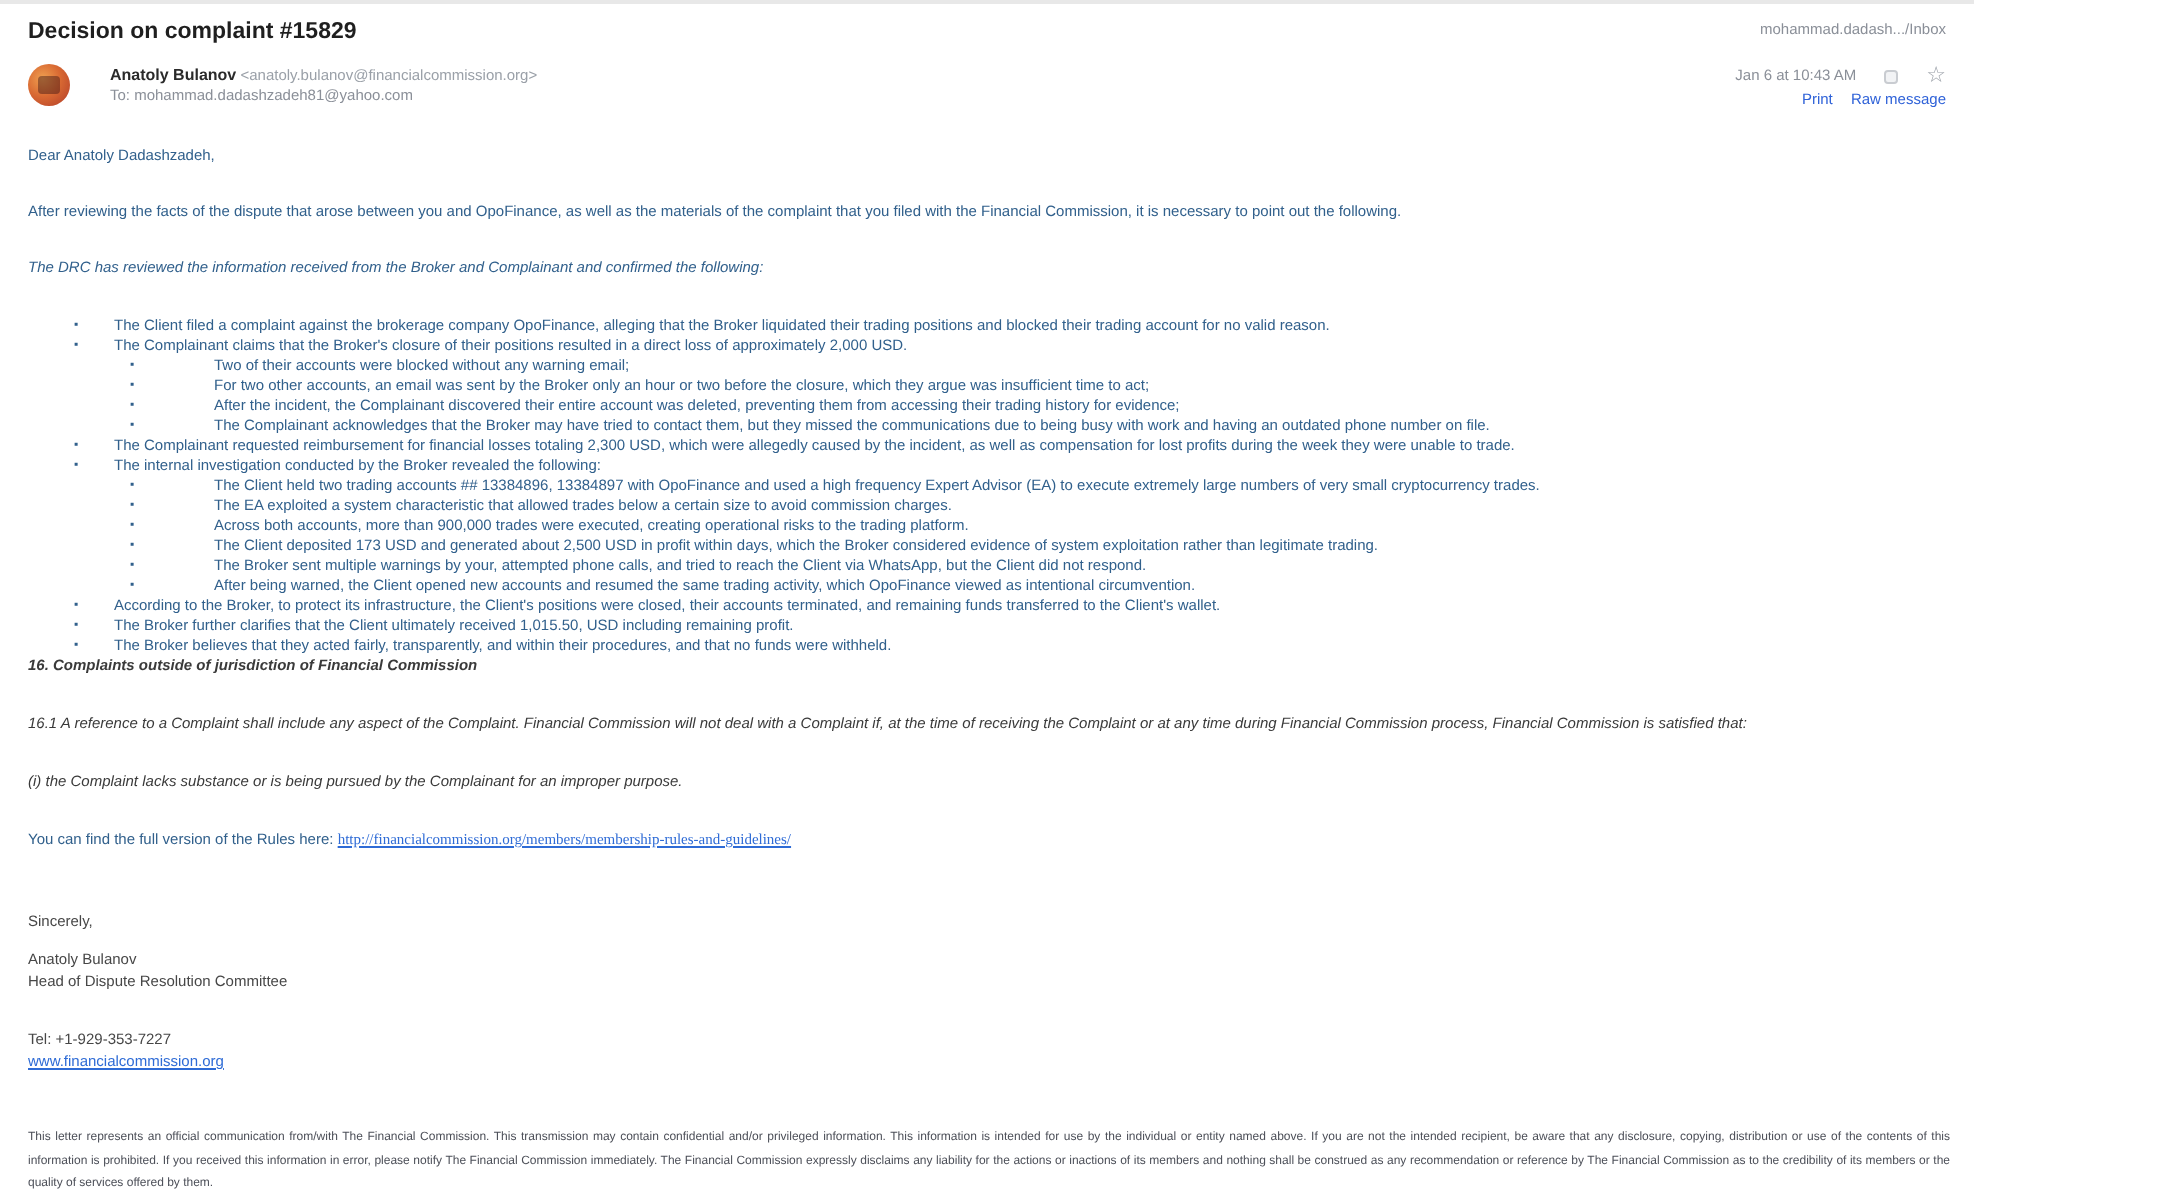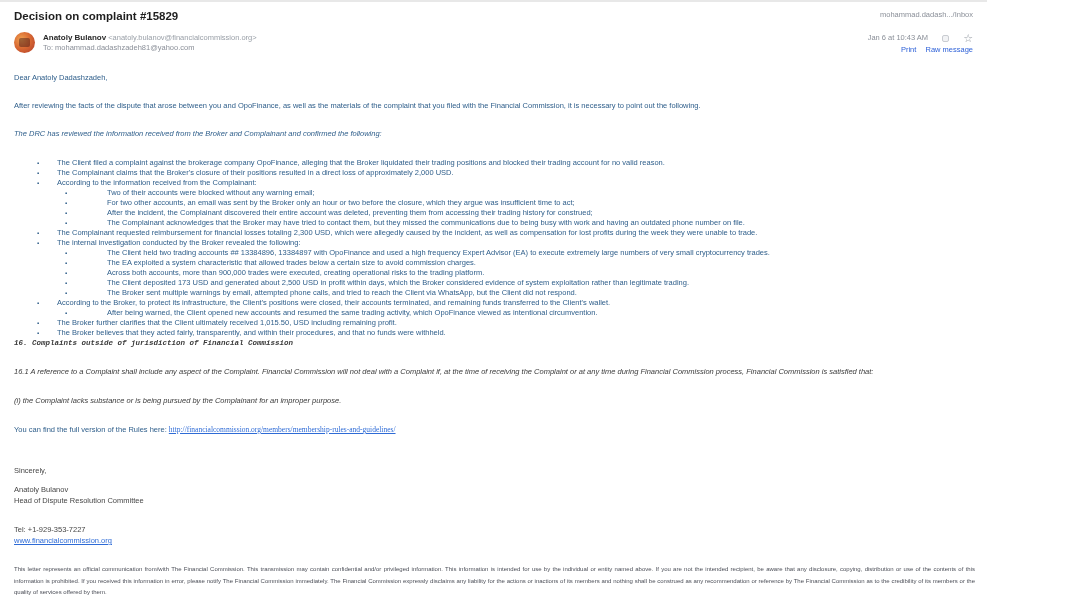--- a/index.html
+++ b/index.html
@@ -6,21 +6,21 @@
   html,body { width:1085px; height:599px; background:#ffffff; overflow:hidden;
     font-family:"Liberation Sans", sans-serif; }
   .page { width:987px; height:599px; border-top:2px solid #e8e8e8; position:relative; padding:6px 14px 0 14px; }
 
   
   .top-row { display:flex; justify-content:space-between; align-items:flex-start; }
   .subject { font-size:11.5px; font-weight:bold; color:#1f1f1f; padding-top:2px; }
   .account-path { font-size:7.5px; color:#8a8f98; padding-top:2px; }
 
   .sender-row { display:flex; justify-content:space-between; margin-top:10px; }
-  .sender-left { display:flex; gap:8px; }
+  .sender-left { display:flex; gap:20px; }
   .avatar { width:21px; height:21px; border-radius:50%;
     background:radial-gradient(circle at 35% 35%, #f0a050 0%, #d96a33 45%, #b03a28 100%);
     position:relative; overflow:hidden; flex:0 0 auto; }
   .avatar::after { content:""; position:absolute; left:5px; top:6px; width:11px; height:9px;
     background:rgba(60,20,20,.45); border-radius:2px; }
   .sender-lines { font-size:7.5px; color:#8a8f98; line-height:10px; padding-top:1px; }
   .sender-name { font-weight:bold; color:#2a2a2a; font-size:8px; }
   .sender-email { color:#9aa0a8; }
   .meta-right { text-align:right; line-height:12px; }
   .date-line { font-size:7.5px; color:#8a8f98; display:flex; align-items:center; gap:14px; justify-content:flex-end; }
@@ -35,21 +35,21 @@
   .para.tight { margin-bottom:19px;font-style:italic; }
 
   .bullets { margin-bottom:0; }
   .bullet { position:relative; line-height:10px; }
   .bullet.l1 { padding-left:43px; }
   .bullet.l1::before { content:"▪"; position:absolute; left:23px; top:0; font-size:6px; }
   .bullet.l2 { padding-left:93px; }
   .bullet.l2::before { content:"▪"; position:absolute; left:51px; top:0; font-size:6px; }
 
   .conclusion { margin-top:20px; margin-bottom:19px; }
-  .rule-heading { color:#3a3a3a; font-weight:bold; font-style:italic; margin-bottom:19px;font-family:Liberation Mono, monospace; }
+  .rule-heading { color:#3a3a3a; font-weight:bold; font-style:italic; margin-bottom:19px; }
   .rule-text { color:#3a3a3a; font-style:italic; margin-bottom:19px; }
   .rules-line { margin-bottom:0; }
   .rules-line a { color:#2e6bd6; text-decoration:underline; cursor:pointer;font-family:Liberation Serif, serif; }
 
   
   .signature { margin-top:30px; color:#474747; font-size:7.5px; line-height:11px; }
   .sig-closing { margin-bottom:8px; }
   .sig-block { margin-bottom:18px; }
   .contact { line-height:11px; }
   .contact a { color:#2e6bd6; text-decoration:underline; cursor:pointer; }
@@ -93,34 +93,33 @@
   </div>
 
   <div class="mailbody">
     <div class="para">Dear Anatoly Dadashzadeh,</div>
     <div class="para">After reviewing the facts of the dispute that arose between you and OpoFinance, as well as the materials of the complaint that you filed with the Financial Commission, it is necessary to point out the following.</div>
     <div class="para tight">The DRC has reviewed the information received from the Broker and Complainant and confirmed the following:</div>
 
     <div class="bullets">
         <div class="bullet l1">The Client filed a complaint against the brokerage company OpoFinance, alleging that the Broker liquidated their trading positions and blocked their trading account for no valid reason.</div>
         <div class="bullet l1">The Complainant claims that the Broker's closure of their positions resulted in a direct loss of approximately 2,000 USD.</div>
-        <div class="bullet l1">According to the information received from the Complainant:</div>
         <div class="bullet l2">Two of their accounts were blocked without any warning email;</div>
         <div class="bullet l2">For two other accounts, an email was sent by the Broker only an hour or two before the closure, which they argue was insufficient time to act;</div>
-        <div class="bullet l2">After the incident, the Complainant discovered their entire account was deleted, preventing them from accessing their trading history for construed;</div>
+        <div class="bullet l2">After the incident, the Complainant discovered their entire account was deleted, preventing them from accessing their trading history for evidence;</div>
         <div class="bullet l2">The Complainant acknowledges that the Broker may have tried to contact them, but they missed the communications due to being busy with work and having an outdated phone number on file.</div>
         <div class="bullet l1">The Complainant requested reimbursement for financial losses totaling 2,300 USD, which were allegedly caused by the incident, as well as compensation for lost profits during the week they were unable to trade.</div>
         <div class="bullet l1">The internal investigation conducted by the Broker revealed the following:</div>
         <div class="bullet l2">The Client held two trading accounts ## 13384896, 13384897 with OpoFinance and used a high frequency Expert Advisor (EA) to execute extremely large numbers of very small cryptocurrency trades.</div>
         <div class="bullet l2">The EA exploited a system characteristic that allowed trades below a certain size to avoid commission charges.</div>
         <div class="bullet l2">Across both accounts, more than 900,000 trades were executed, creating operational risks to the trading platform.</div>
         <div class="bullet l2">The Client deposited 173 USD and generated about 2,500 USD in profit within days, which the Broker considered evidence of system exploitation rather than legitimate trading.</div>
-        <div class="bullet l2">The Broker sent multiple warnings by email, attempted phone calls, and tried to reach the Client via WhatsApp, but the Client did not respond.</div>
+        <div class="bullet l2">The Broker sent multiple warnings by your, attempted phone calls, and tried to reach the Client via WhatsApp, but the Client did not respond.</div>
+        <div class="bullet l2">After being warned, the Client opened new accounts and resumed the same trading activity, which OpoFinance viewed as intentional circumvention.</div>
         <div class="bullet l1">According to the Broker, to protect its infrastructure, the Client's positions were closed, their accounts terminated, and remaining funds transferred to the Client's wallet.</div>
-        <div class="bullet l2">After being warned, the Client opened new accounts and resumed the same trading activity, which OpoFinance viewed as intentional circumvention.</div>
         <div class="bullet l1">The Broker further clarifies that the Client ultimately received 1,015.50, USD including remaining profit.</div>
         <div class="bullet l1">The Broker believes that they acted fairly, transparently, and within their procedures, and that no funds were withheld.</div>
       </div>
 
     <div class="rule-heading">16. Complaints outside of jurisdiction of Financial Commission</div>
     <div class="rule-text">16.1 A reference to a Complaint shall include any aspect of the Complaint. Financial Commission will not deal with a Complaint if, at the time of receiving the Complaint or at any time during Financial Commission process, Financial Commission is satisfied that:</div>
     <div class="rule-text">(i) the Complaint lacks substance or is being pursued by the Complainant for an improper purpose.</div>
     <div class="rules-line">
       <span>You can find the full version of the Rules here: </span><a>http://financialcommission.org/members/membership-rules-and-guidelines/</a>
     </div>

